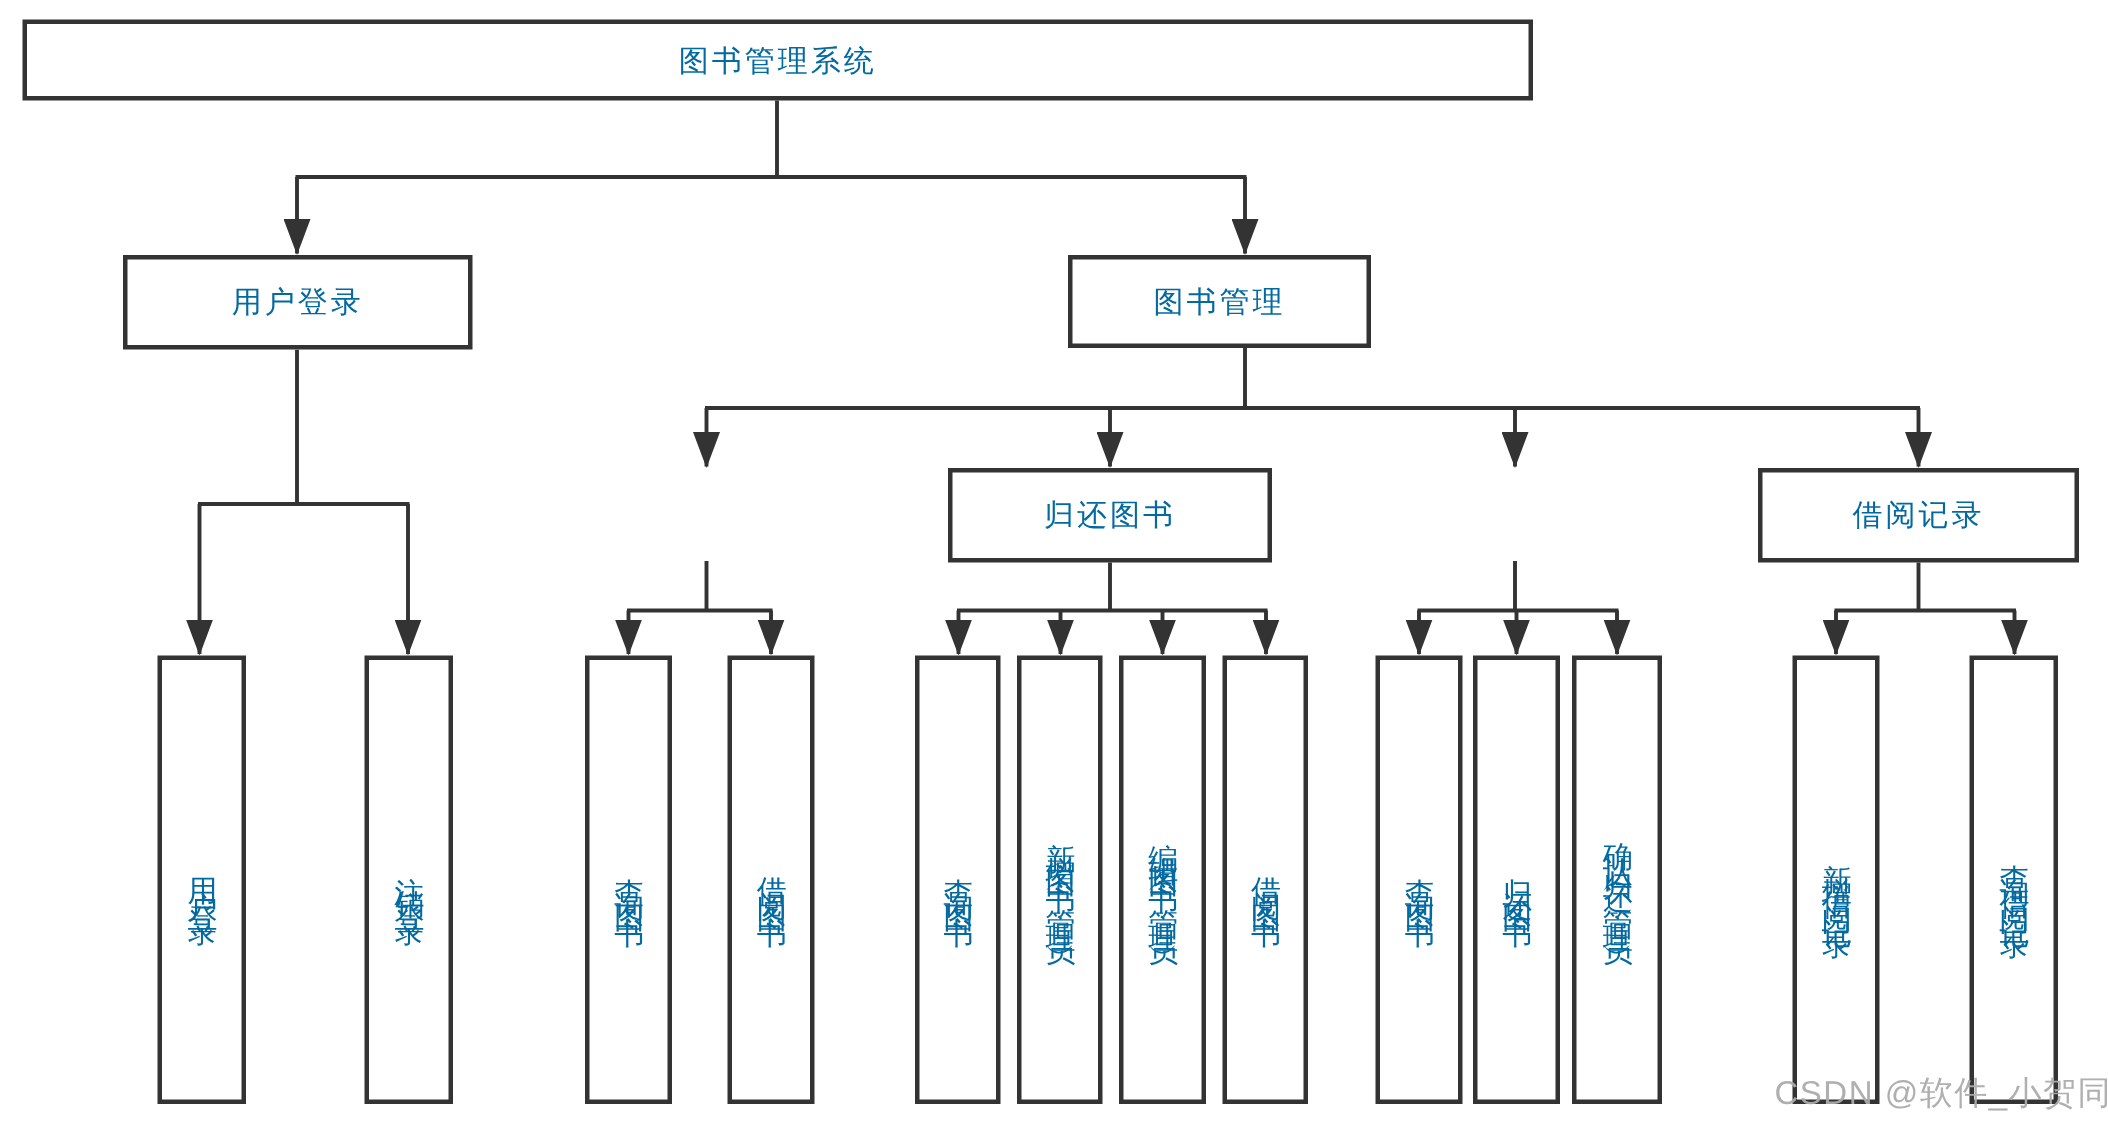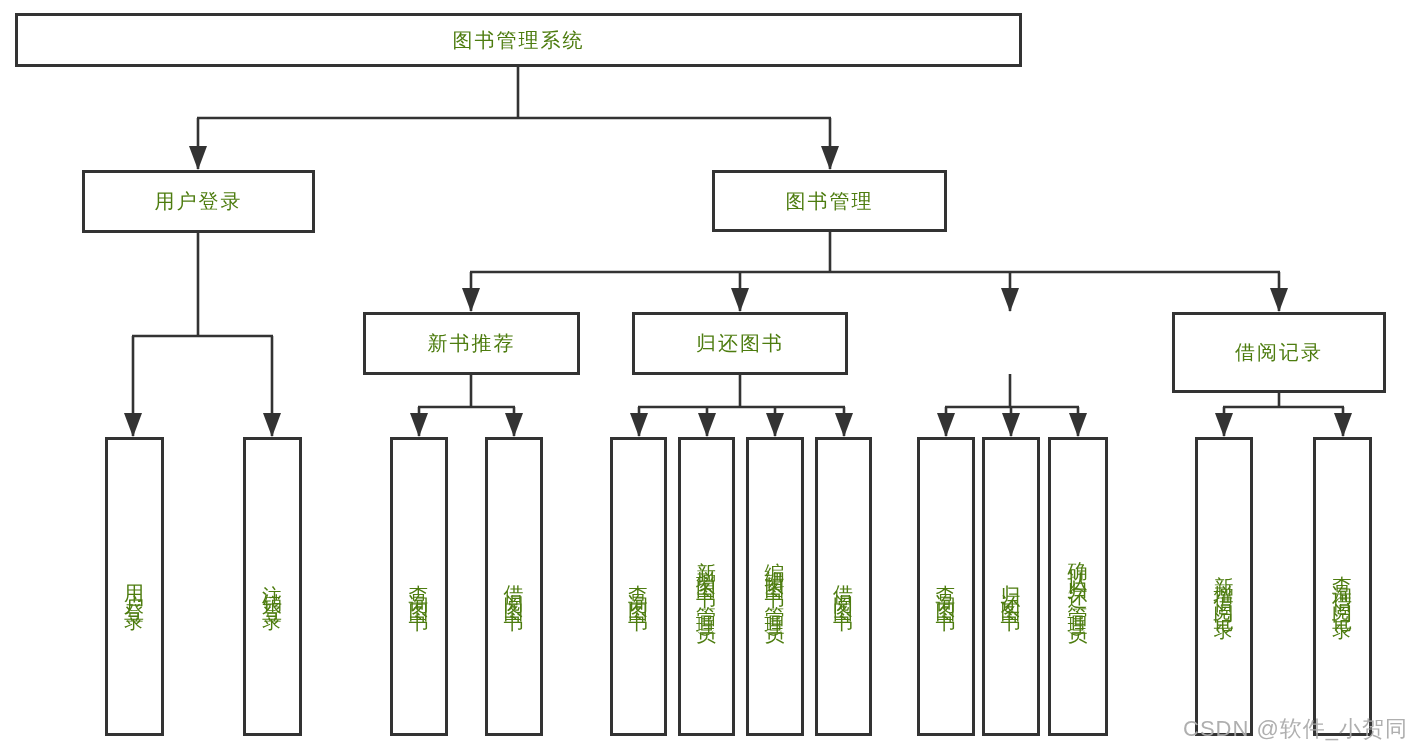--- a/index.html
+++ b/index.html
@@ -1,21 +1,21 @@
 <!DOCTYPE html>
 <html><head>
 <meta charset="utf-8">
 <style>
   html,body{margin:0;padding:0;background:#ffffff;}
   body{width:1405px;height:747px;overflow:hidden;font-family:"Liberation Sans","DejaVu Sans",sans-serif;}
   .canvas{position:relative;width:1405px;height:747px;background:#ffffff;}
   .connectors{position:absolute;left:0;top:0;z-index:1;}
   .box{
     position:absolute;box-sizing:border-box;background:#ffffff;
-    border:3px solid #333333;color:#4d7c0f;
+    border:3px solid #333333;color:#0369a1;
     display:flex;align-items:center;justify-content:center;
     z-index:2;
   }
   .box.h{font-size:20px;letter-spacing:2px;white-space:nowrap;}
   .box.v .vlbl{
     writing-mode:vertical-rl;text-orientation:mixed;
     font-size:20px;letter-spacing:9px;line-height:1.1;
   }
   .watermark{
     position:absolute;left:1183px;top:714px;z-index:5;
@@ -78,31 +78,28 @@
     </g>
   </svg>
 
   <div class="box h" style="left:15px;top:13px;width:1007px;height:54px">
     <span>图书管理系统</span>
   </div>
 
   <div class="box h" style="left:82px;top:170px;width:233px;height:63px">
     <span>用户登录</span>
   </div>
-  <div class="box h" style="left:712px;top:170px;width:235px;height:62px">
+  <div class="box h" style="left:712px;top:170px;width:202px;height:62px">
     <span>图书管理</span>
   </div>
 
-  <div class="box h" style="left:363px;top:312px;width:217px;height:63px">
-    <span>新书推荐</span>
-  </div>
   <div class="box h" style="left:632px;top:312px;width:216px;height:63px">
     <span>归还图书</span>
   </div>
-  <div class="box h" style="left:1172px;top:312px;width:214px;height:81px">
+  <div class="box h" style="left:1172px;top:312px;width:214px;height:63px">
     <span>借阅记录</span>
   </div>
 
   <div class="box v" style="left:105px;top:437px;width:59px;height:299px">
     <span class="vlbl">用户登录</span>
   </div>
   <div class="box v" style="left:243px;top:437px;width:59px;height:299px">
     <span class="vlbl">注销登录</span>
   </div>
   <div class="box v" style="left:390px;top:437px;width:58px;height:299px">

